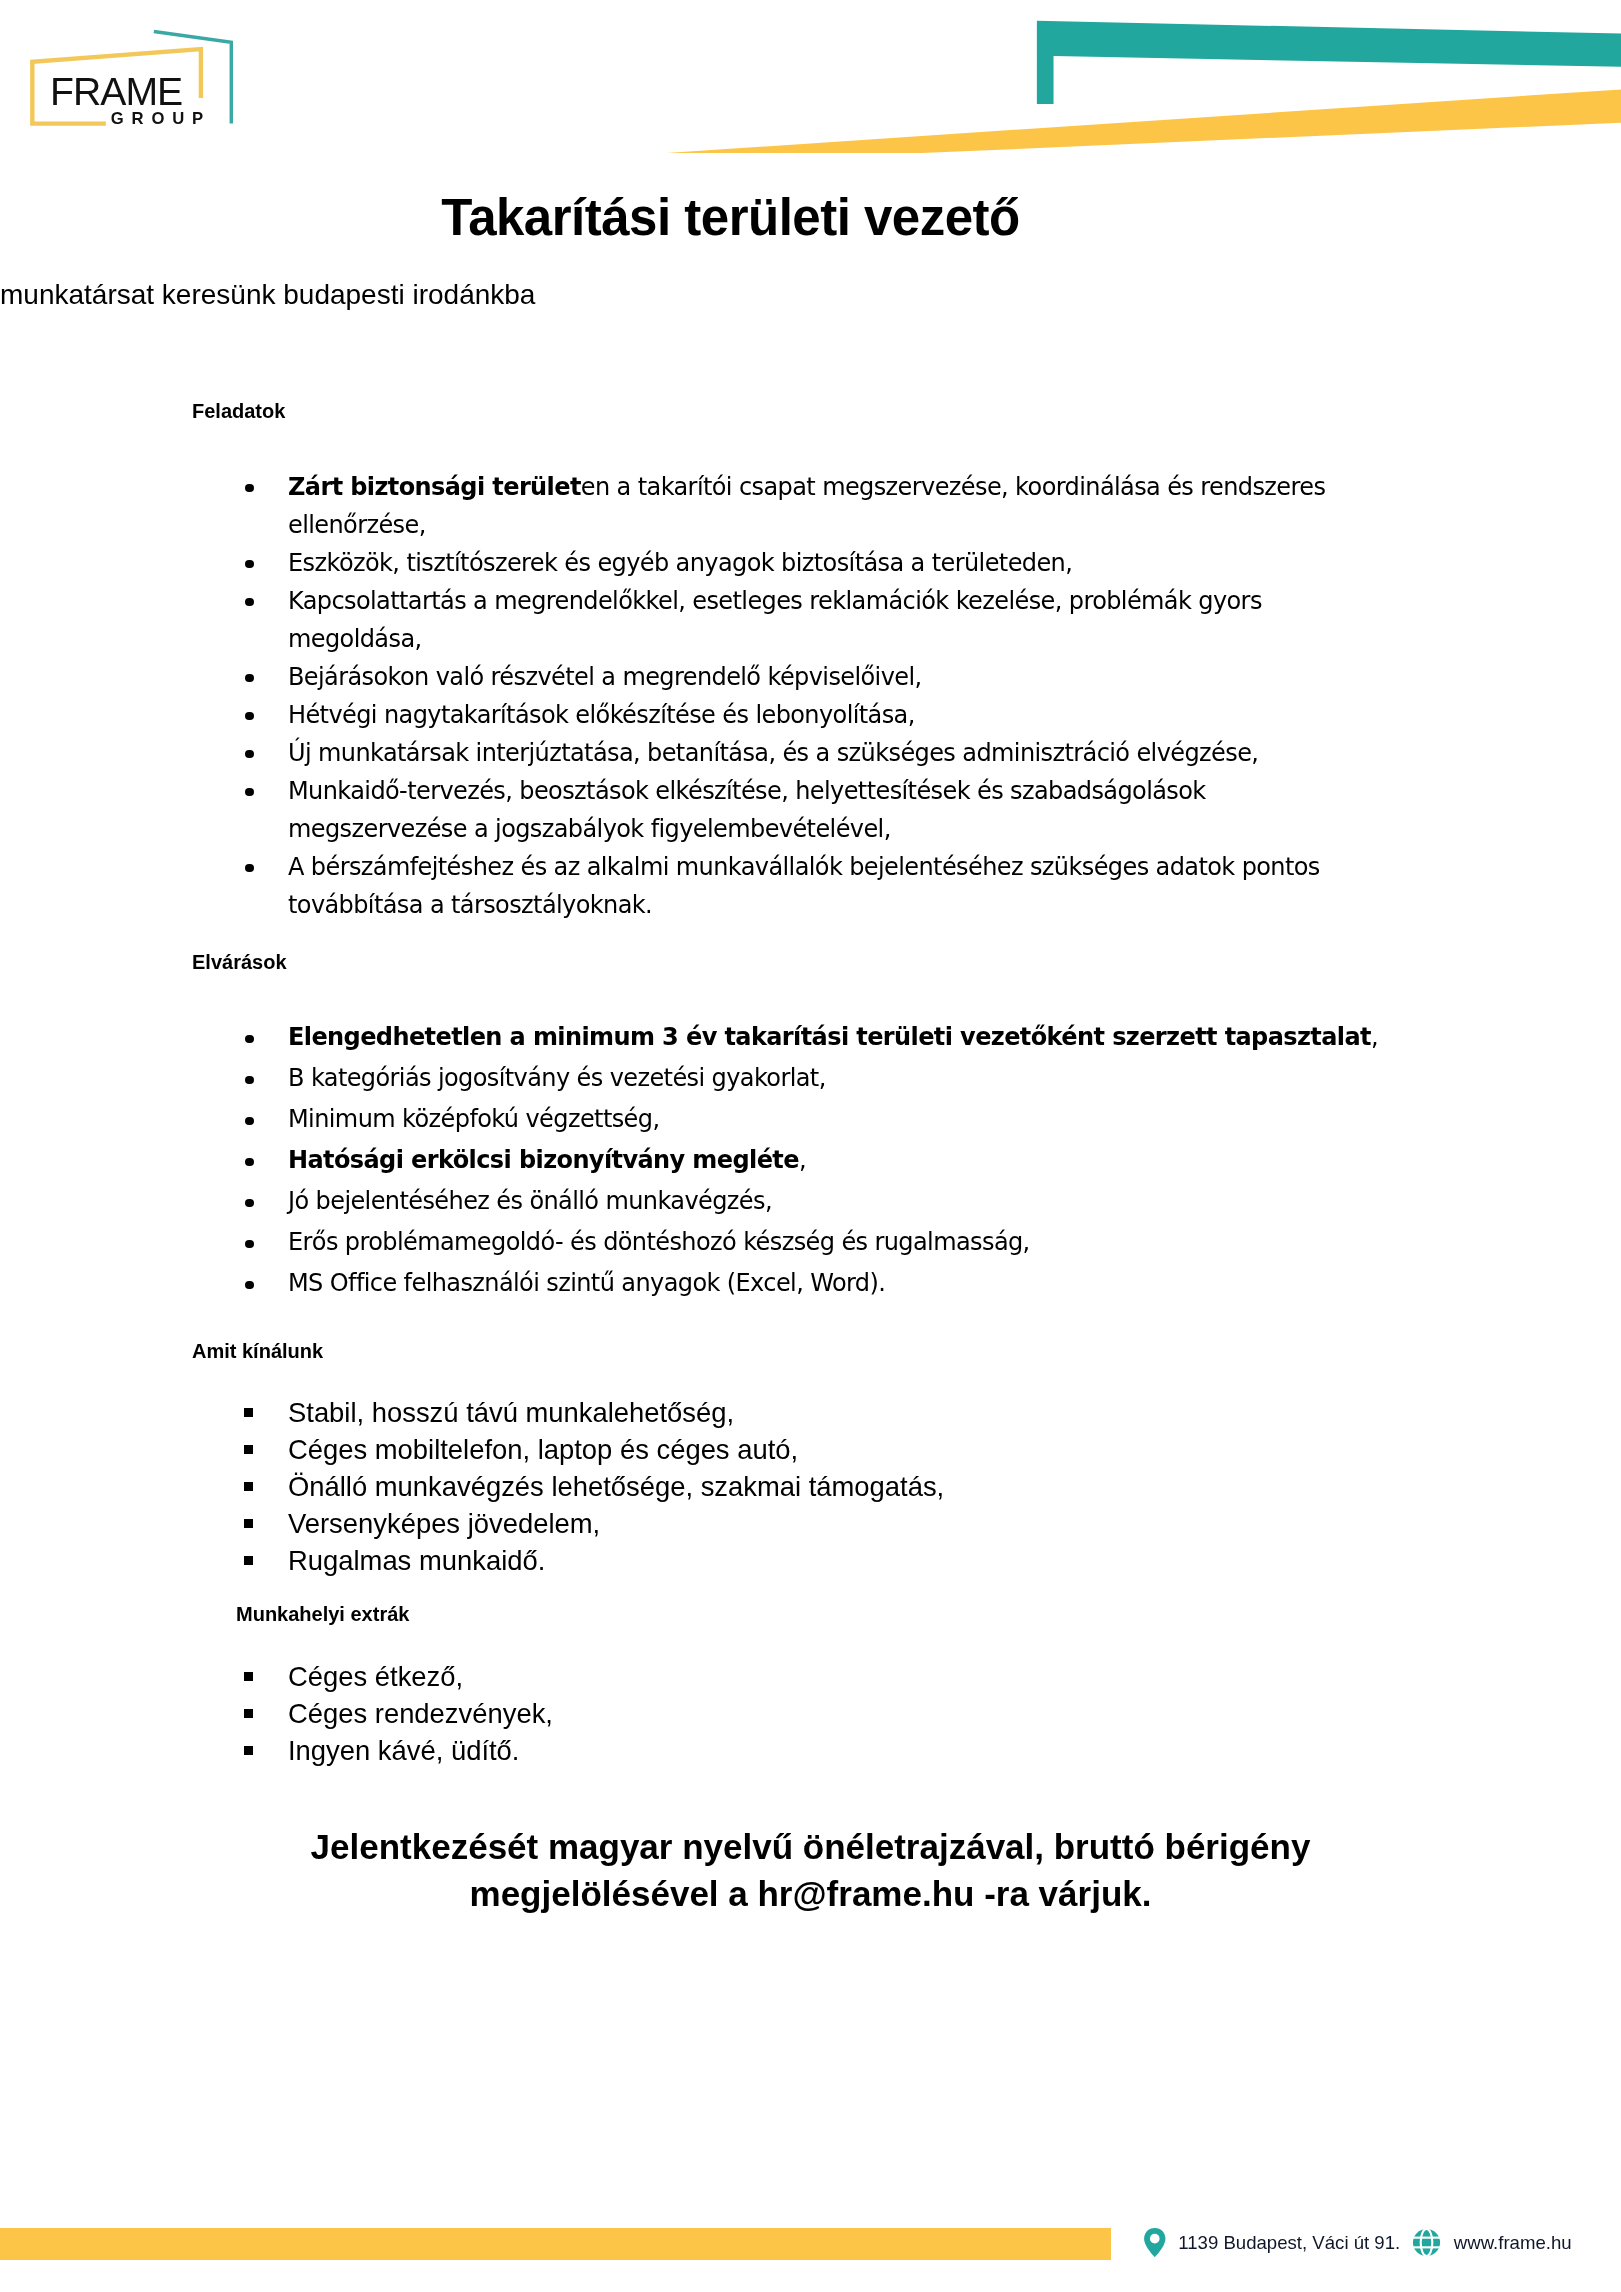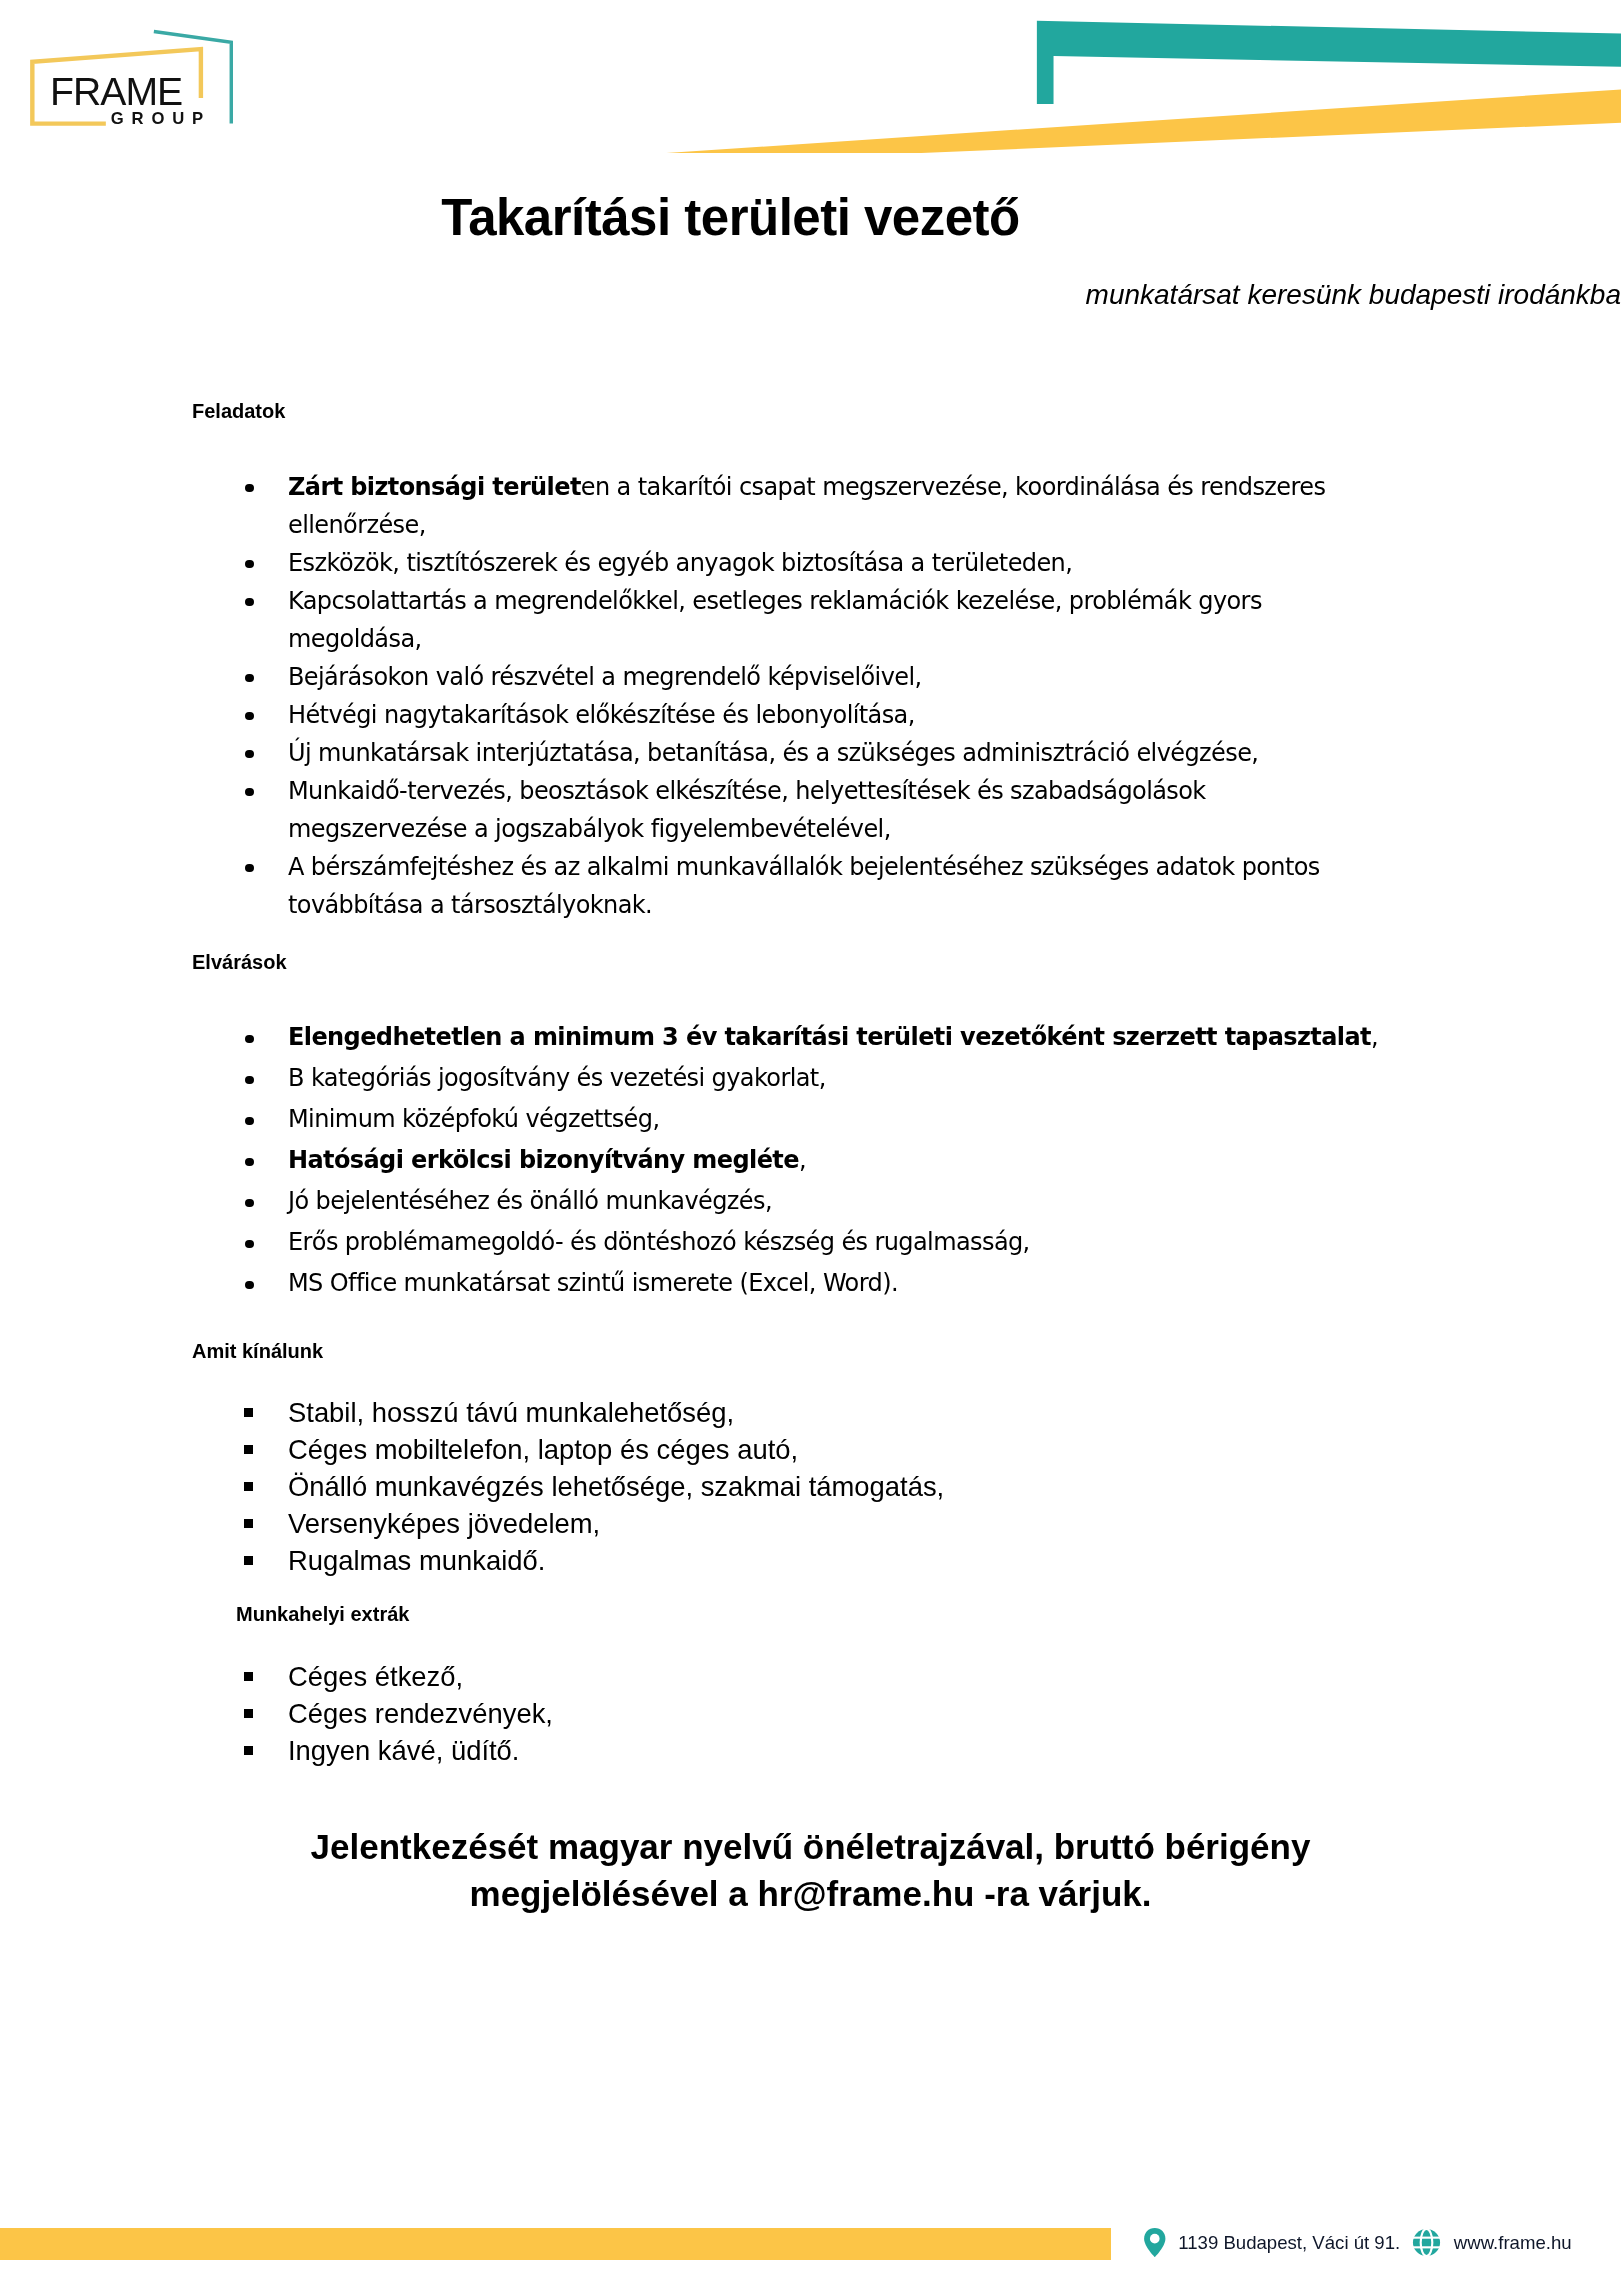--- a/index.html
+++ b/index.html
@@ -6,22 +6,22 @@
   body { width: 1621px; height: 2293px; position: relative; overflow: hidden; color: #000; }
 
   .logo { position: absolute; left: 0; top: 0; width: 294px; height: 157px; }
   .header-deco { position: absolute; left: 637px; top: 0; width: 984px; height: 167px; }
 
   .title {
     position: absolute; left: 0; width: 1461px; top: 188px; text-align: center;
     font-family: "Liberation Sans", sans-serif; font-weight: bold; font-size: 51px; letter-spacing: -0.5px;
   }
   .subtitle {
-    position: absolute; left: 0; width: 1621px; top: 279px; text-align: right;
-    font-family: "Liberation Sans", sans-serif; font-size: 28px; font-style: italic;
+    position: absolute; left: 0; width: 1621px; top: 279px; text-align: left;
+    font-family: "Liberation Sans", sans-serif; font-size: 28px;
   }
 
   .section-heading {
     position: absolute; left: 192px;
     font-family: "Liberation Sans", sans-serif; font-weight: bold; font-size: 20px;
   }
 
   ul.list { position: absolute; margin: 0; padding: 0; list-style: none; left: 241px; width: 1176px; }
   ul.list li { position: relative; padding-left: 47px; }
   ul.calibri li {
@@ -86,21 +86,21 @@
 </ul>
 
 <div class="section-heading" style="top:951px;">Elvárások</div>
 <ul class="list calibri" style="top:1017px;">
   <li style="line-height:41px;"><span class="bullet" style="top:17.6px;"></span><span class="b">Elengedhetetlen a minimum 3 év takarítási területi vezetőként szerzett tapasztalat</span><span>,</span></li>
   <li style="line-height:41px;"><span class="bullet" style="top:17.6px;"></span><span>B kategóriás jogosítvány és vezetési gyakorlat,</span></li>
   <li style="line-height:41px;"><span class="bullet" style="top:17.6px;"></span><span>Minimum középfokú végzettség,</span></li>
   <li style="line-height:41px;"><span class="bullet" style="top:17.6px;"></span><span class="b">Hatósági erkölcsi bizonyítvány megléte</span><span>,</span></li>
   <li style="line-height:41px;"><span class="bullet" style="top:17.6px;"></span><span>Jó bejelentéséhez és önálló munkavégzés,</span></li>
   <li style="line-height:41px;"><span class="bullet" style="top:17.6px;"></span><span>Erős problémamegoldó- és döntéshozó készség és rugalmasság,</span></li>
-  <li style="line-height:41px;"><span class="bullet" style="top:17.6px;"></span><span>MS Office munkatársat szintű ismerete (Excel, Word).</span></li>
+  <li style="line-height:41px;"><span class="bullet" style="top:17.6px;"></span><span>MS Office felhasználói szintű anyagok (Excel, Word).</span></li>
 </ul>
 
 <div class="section-heading" style="top:1340px;">Amit kínálunk</div>
 <ul class="list arial" style="top:1394px;">
   <li><span class="bullet"></span><span>Stabil, hosszú távú munkalehetőség,</span></li>
   <li><span class="bullet"></span><span>Céges mobiltelefon, laptop és céges autó,</span></li>
   <li><span class="bullet"></span><span>Önálló munkavégzés lehetősége, szakmai támogatás,</span></li>
   <li><span class="bullet"></span><span>Versenyképes jövedelem,</span></li>
   <li><span class="bullet"></span><span>Rugalmas munkaidő.</span></li>
 </ul>

